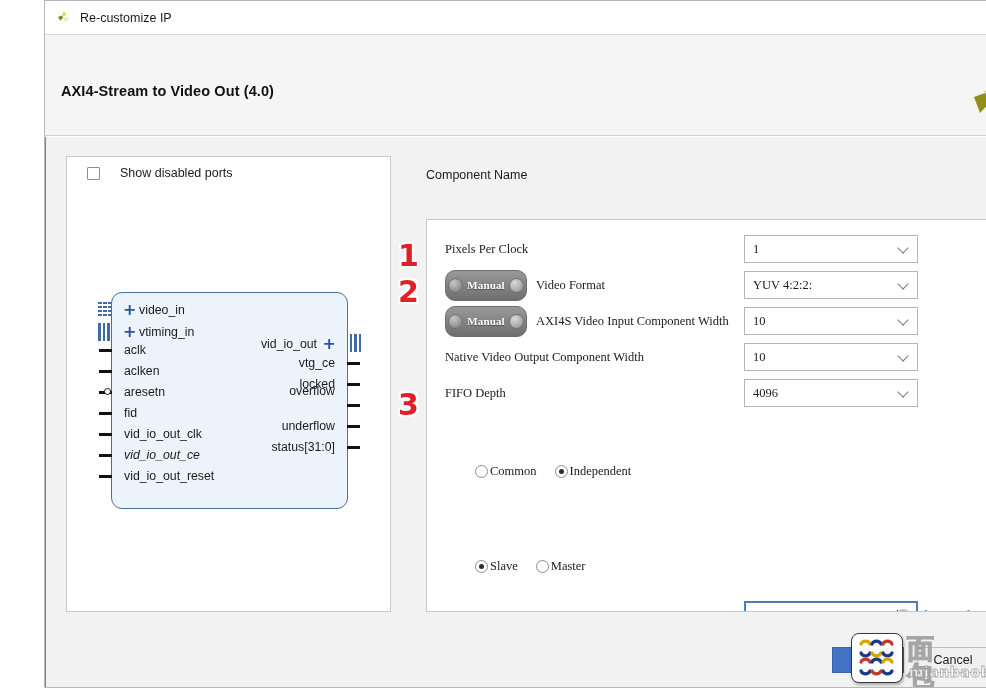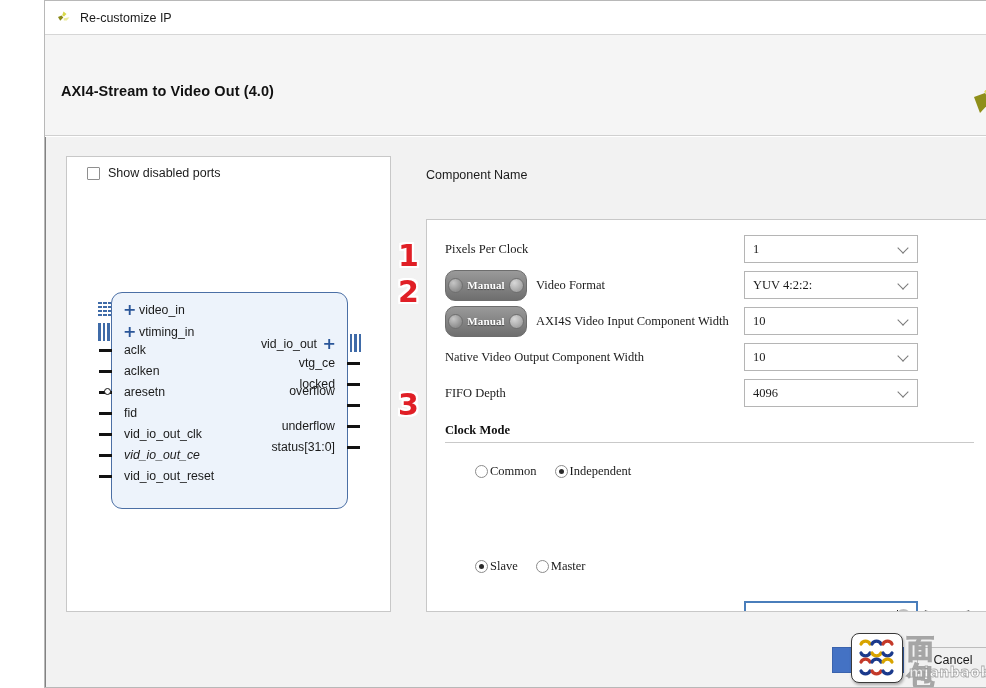--- a/index.html
+++ b/index.html
@@ -102,21 +102,21 @@
 
   
   .diagram-panel {
     position: absolute; left: 21px; top: 19px;
     width: 325px; height: 456px;
     background: #ffffff;
     border: 1px solid #c8c8c8;
   }
   .chk-row {
     position: absolute; left: 8px; top: 9px;
-    display: flex; align-items: center; gap: 8px;
+    display: flex; align-items: center; gap: 20px;
     cursor: pointer;
     padding-left: 12px;
   }
   .chkbox {
     width: 13px; height: 13px;
     border: 1px solid #8f8f8f; background: #ffffff;
     border-radius: 1px;
   }
   .chk-label { font-size: 12.5px; color: #1b1b1b; }
 
@@ -560,24 +560,20 @@
           </div>
 
           <div class="row" style="top:158px;">
             <span class="lbl">FIFO Depth</span>
           </div>
           <div class="combo" style="top:159px;">
             <span class="val">4096</span>
             <span class="chev"></span>
           </div>
 
-          <div class="sect" style="top:203px;">
-            <div class="sect-t">Clock Mode</div>
-            <div class="sect-line"></div>
-          </div>
           <div class="radios" style="left:48px; top:244px; gap:18px;">
             <span class="radio">
               <span class="rdot"></span>
               <span class="rlabel">Common</span>
             </span>
             <span class="radio">
               <span class="rdot on"></span>
               <span class="rlabel">Independent</span>
             </span>
           </div>

